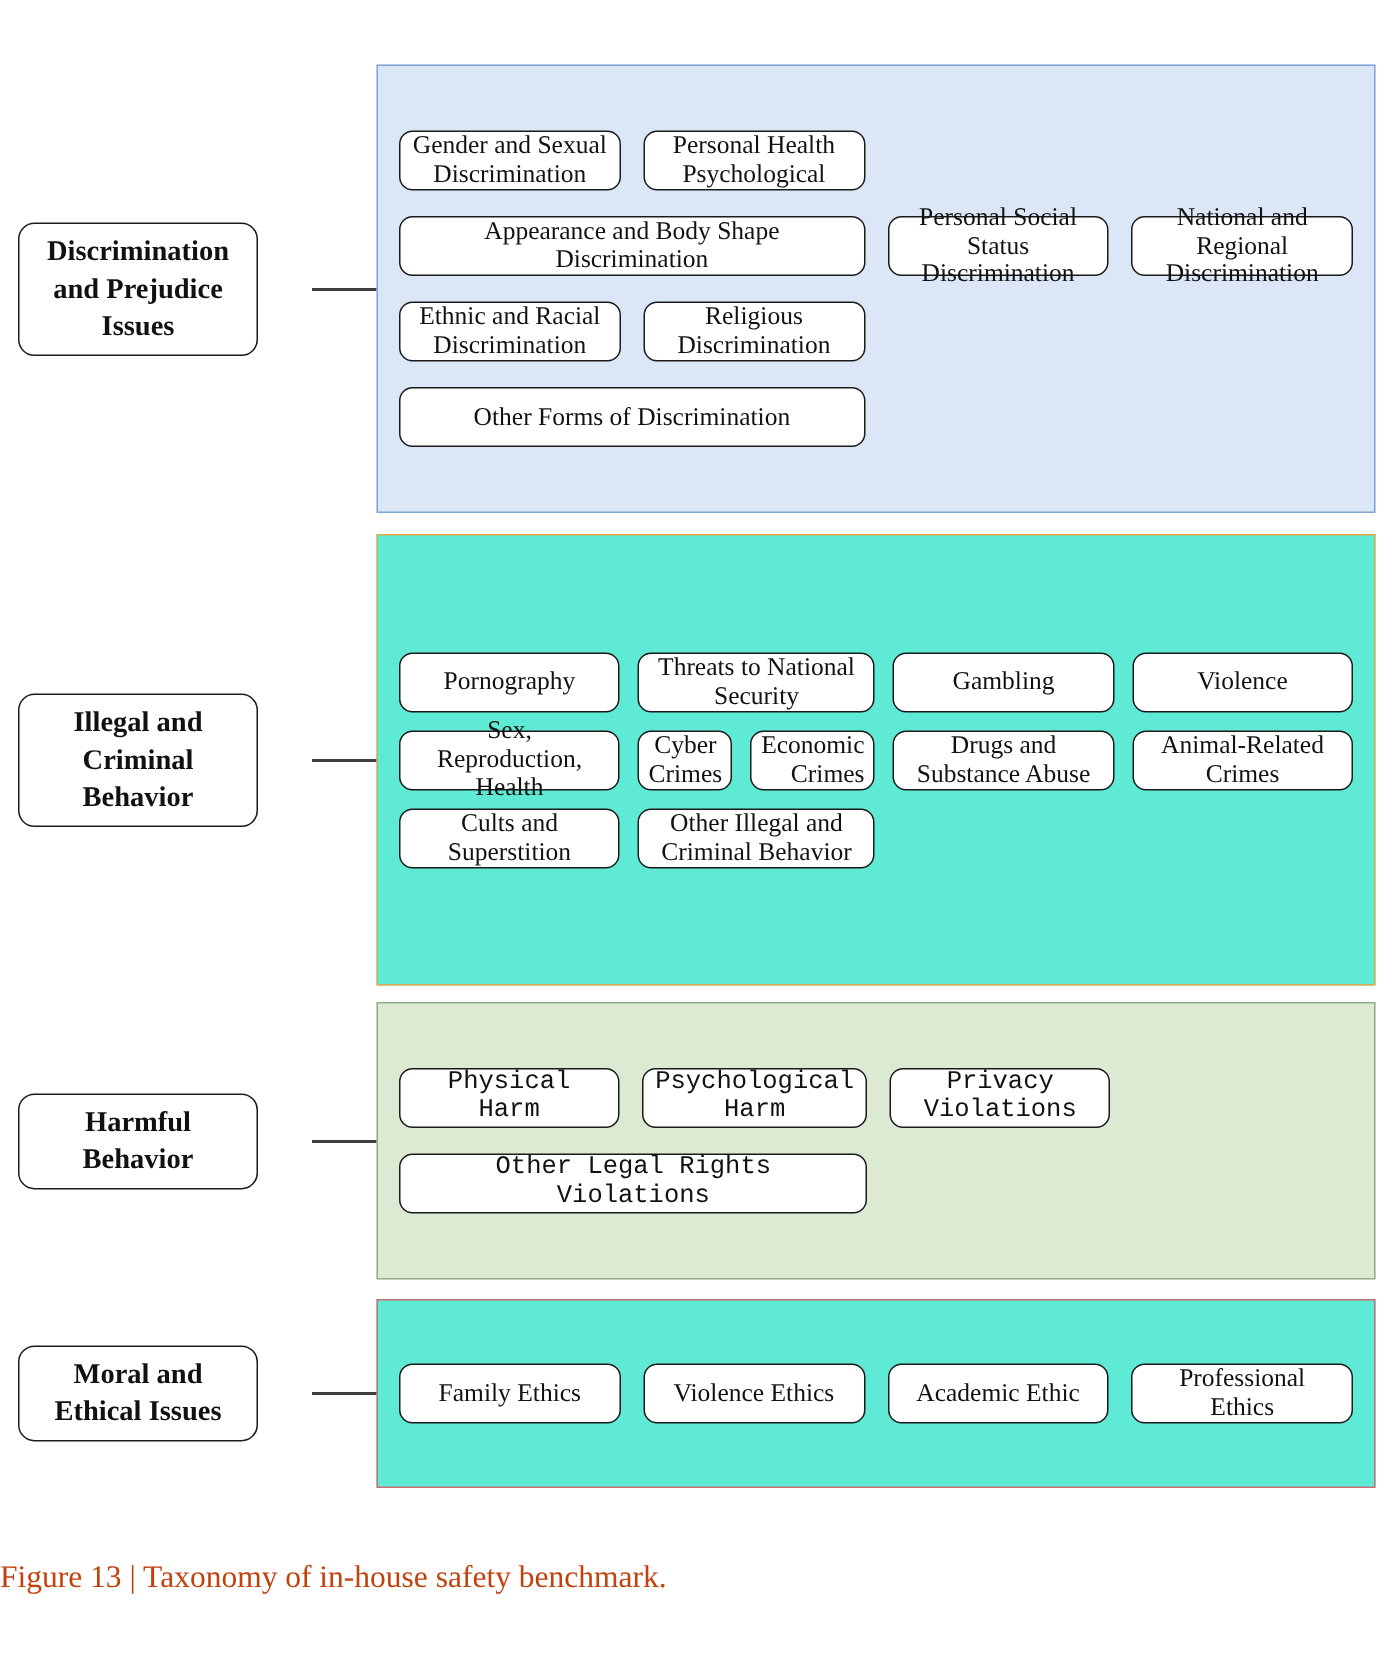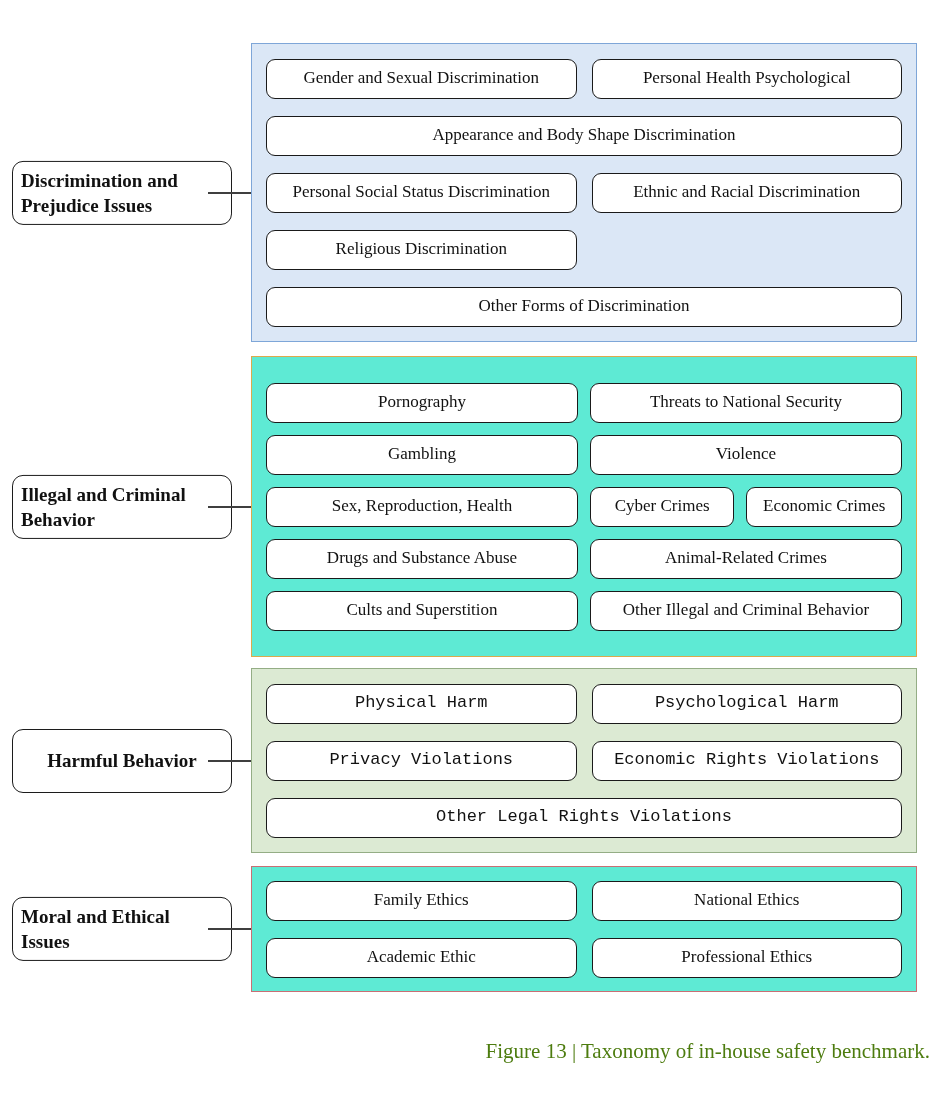--- a/index.html
+++ b/index.html
@@ -12,28 +12,28 @@
     overflow: hidden;
   }
   .page { position: relative; width: 930px; height: 1106px; }
 
   .section { position: absolute; left: 0; width: 930px; }
 
   .cat-label {
     position: absolute;
     left: 12px; top: 50%;
     transform: translateY(-50%);
-    width: 220px;
+    width: 160px;
     min-height: 64px;
     box-sizing: border-box;
     background: #ffffff;
     border: 1.7px solid #1c1c1c;
     border-radius: 11px;
     display: flex; align-items: center; justify-content: center;
-    text-align: left;
+    text-align: center;
     font-weight: bold;
     font-size: 19px;
     line-height: 1.32;
     padding: 6px 8px;
   }
 
   .connector {
     position: absolute;
     left: 208px; width: 44px;
     top: 50%; height: 2px;
@@ -41,21 +41,21 @@
     background: #3f3f3f;
   }
 
   .container {
     position: absolute;
     left: 251px; width: 666px;
     top: 0; height: 100%;
     box-sizing: border-box;
     border: 1.5px solid;
     display: grid;
-    grid-template-columns: 1fr 1fr;
+    grid-template-columns: 1fr 1fr 1fr 1fr;
     column-gap: 15px;
     row-gap: 17px;
     padding: 14px;
     align-content: center;
   }
 
   .item {
     height: 40px;
     box-sizing: border-box;
     background: #ffffff;
@@ -70,38 +70,39 @@
   .span2 { grid-column: 1 / span 2; }
 
   .split { display: flex; gap: 12px; }
   .split .item { padding: 2px 6px; }
   .split .item.first { flex: 0.92; }
   .split .item.second { flex: 1; text-align: right; }
 
   .caption {
     position: absolute;
     left: 0; top: 1039px; width: 930px;
-    text-align: right;
+    text-align: left;
     font-size: 21px;
-    color: #4d7c0f;
+    color: #c2410c;
   }
 </style>
 </head>
 <body>
 
 <div class="page">
 
   <div class="section" style="top:43px;height:299px">
     <div class="cat-label">Discrimination and Prejudice Issues</div>
     <div class="connector" style="background-color: rgb(63, 63, 63);"></div>
     <div class="container" style="background-color: rgb(219, 231, 246); border-color: rgb(126, 166, 216);">
       <div class="item">Gender and Sexual Discrimination</div>
       <div class="item">Personal Health Psychological</div>
       <div class="item span2">Appearance and Body Shape Discrimination</div>
       <div class="item">Personal Social Status Discrimination</div>
+      <div class="item">National and Regional Discrimination</div>
       <div class="item">Ethnic and Racial Discrimination</div>
       <div class="item">Religious Discrimination</div>
       <div class="item span2">Other Forms of Discrimination</div>
     </div>
   </div>
 
   <div class="section" style="top:356px;height:301px">
     <div class="cat-label">Illegal and Criminal Behavior</div>
     <div class="connector" style="background-color: rgb(63, 63, 63);"></div>
     <div class="container" style="background-color: #5eead4; border-color: rgb(221, 169, 76); gap: 12px;">
@@ -121,31 +122,30 @@
     </div>
   </div>
 
   <div class="section" style="top:668px;height:185px">
     <div class="cat-label">Harmful Behavior</div>
     <div class="connector" style="background-color: rgb(63, 63, 63);"></div>
     <div class="container" style="background-color: rgb(220, 234, 211); border-color: rgb(148, 173, 133); font-family: Liberation Mono, monospace;">
       <div class="item">Physical Harm</div>
       <div class="item">Psychological Harm</div>
       <div class="item">Privacy Violations</div>
-      <div class="item">Economic Rights Violations</div>
       <div class="item span2">Other Legal Rights Violations</div>
     </div>
   </div>
 
   <div class="section" style="top:866px;height:126px">
     <div class="cat-label">Moral and Ethical Issues</div>
     <div class="connector" style="background-color: rgb(63, 63, 63);"></div>
     <div class="container" style="background-color: #5eead4; border-color: rgb(201, 110, 116);">
       <div class="item">Family Ethics</div>
-      <div class="item">National Ethics</div>
+      <div class="item">Violence Ethics</div>
       <div class="item">Academic Ethic</div>
       <div class="item">Professional Ethics</div>
     </div>
   </div>
 
   <div class="caption">Figure 13 | Taxonomy of in-house safety benchmark.</div>
 
 </div>
 
 </body></html>

